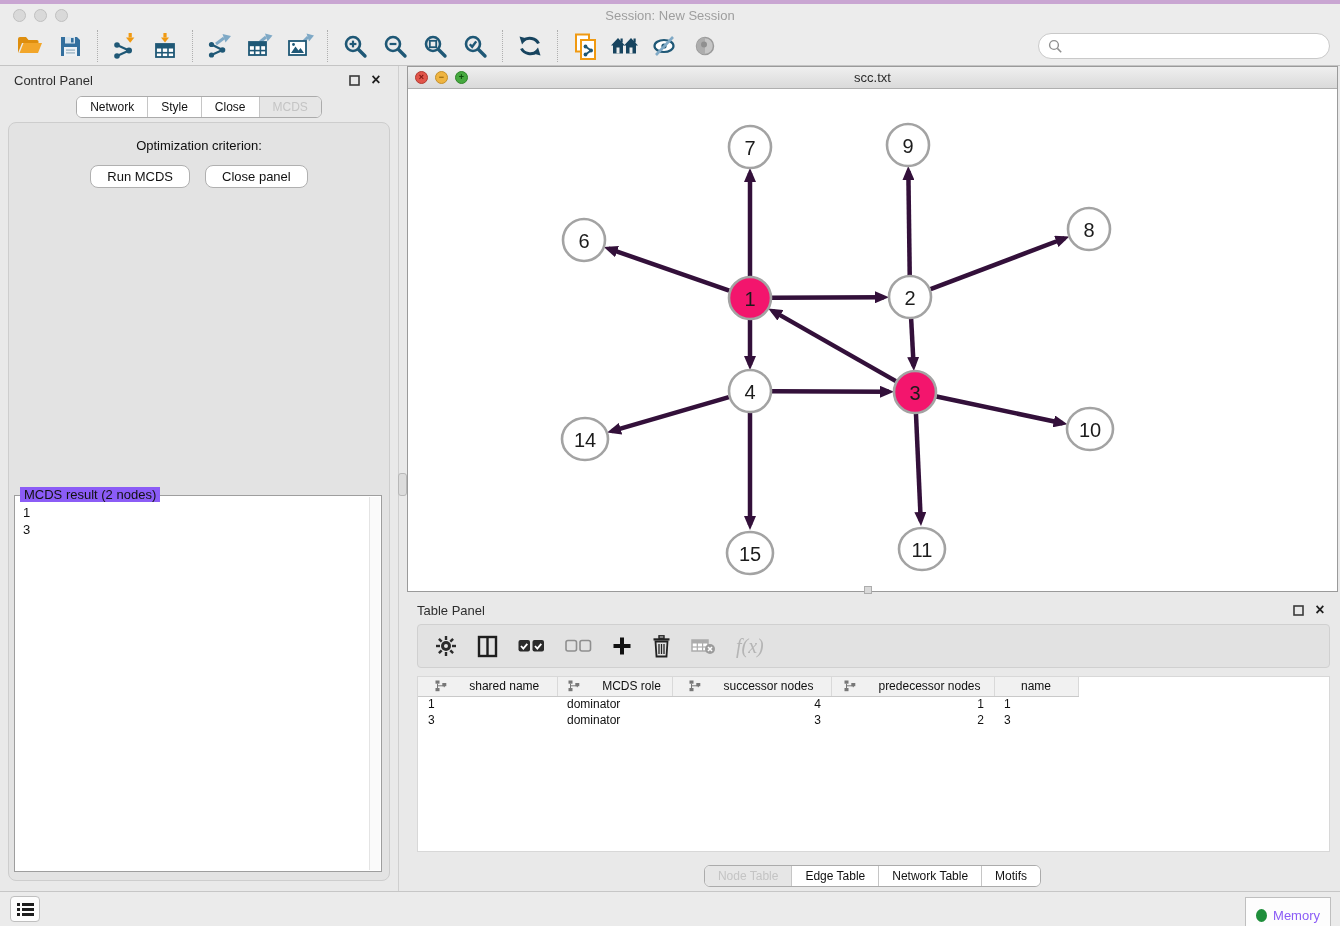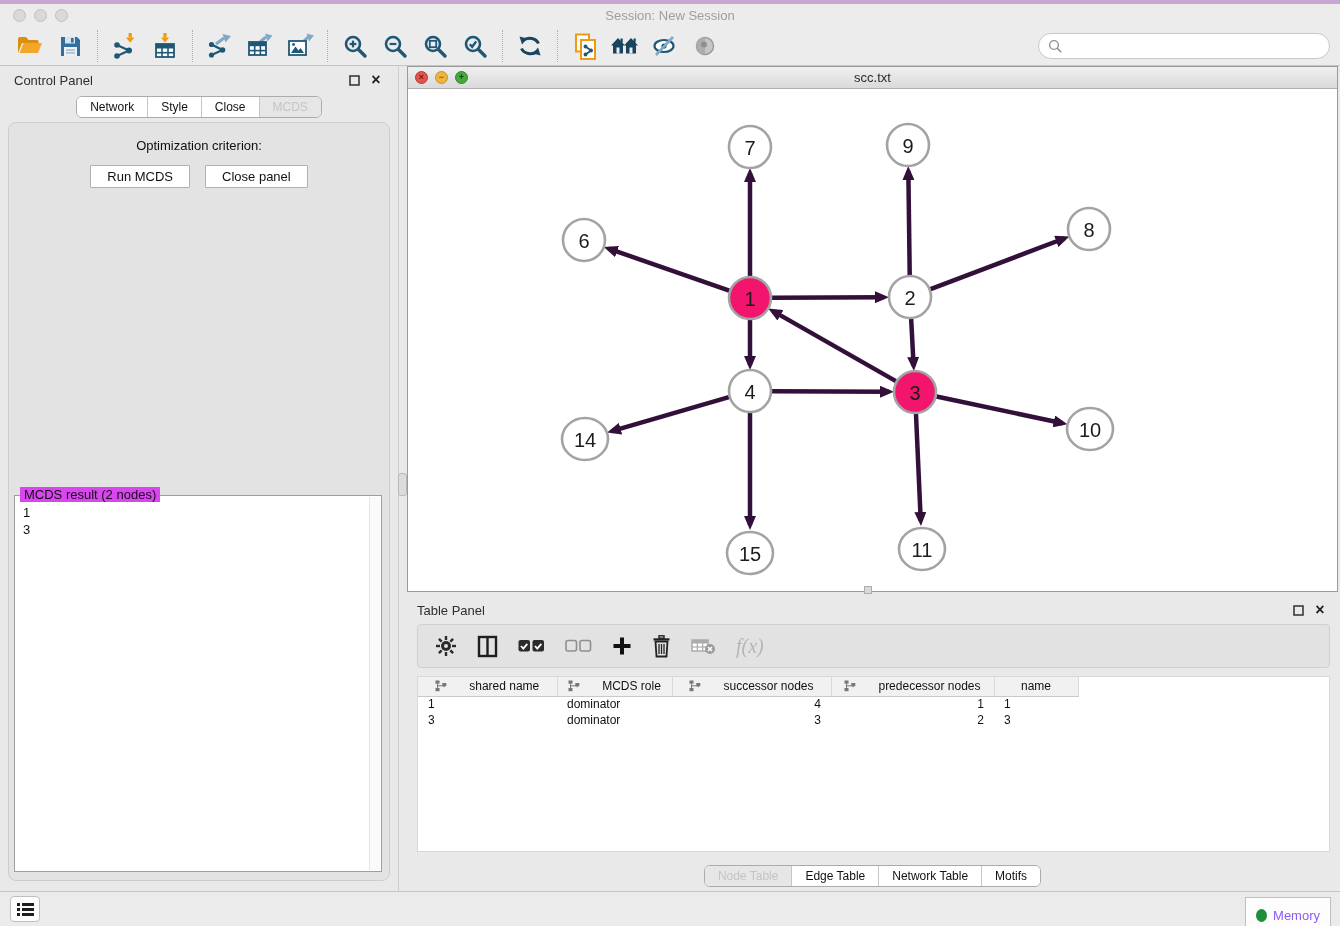--- a/index.html
+++ b/index.html
@@ -39,23 +39,23 @@
   .cp-tabs { position:absolute; top:30px; left:0; right:0; display:flex; justify-content:center; z-index:2; }
   .cp-body { position:absolute; top:56px; left:8px; right:8px; bottom:10px;
              background:#E3E3E3; border:1px solid #CDCDCD; border-radius:8px; }
   .opt-label { margin-top:15px; text-align:center; font-size:13px; color:#0E0E0E; }
   .dropdown { margin:9px auto 0; width:312px; height:24px; background:#fff; border:1px solid #B0B0B0;
               border-radius:5px; display:flex; align-items:center; padding:0 8px 0 14px; font-size:13px; color:#111; }
   .stepper { margin-left:auto; display:flex; flex-direction:column; gap:2px; }
   .tri-up { width:0; height:0; border-left:4px solid transparent; border-right:4px solid transparent; border-bottom:5px solid #555; }
   .tri-dn { width:0; height:0; border-left:4px solid transparent; border-right:4px solid transparent; border-top:5px solid #555; }
   .btn-row { display:flex; justify-content:center; gap:15px; margin-top:12px; }
-  .btn { padding:3px 16px; font-size:13px; background:#fff; border:1px solid #B0B0B0; border-radius:1px; color:#111; }
+  .btn { padding:3px 16px; font-size:13px; background:#fff; border:1px solid #B0B0B0; border-radius:8px; color:#111; }
   .fieldset { position:absolute; left:5px; right:7px; top:372px; bottom:8px; border:1px solid #9E9E9E; background:#FFFFFF; }
-  .legend { position:absolute; top:-9px; left:5px; background:#d946ef; padding:0 4px; font-size:13px; color:#111; }
+  .legend { position:absolute; top:-9px; left:5px; background:#8b5cf6; padding:0 4px; font-size:13px; color:#111; }
   .result-items { padding:8px 0 0 8px; font-size:13px; line-height:17px; color:#111; }
   .result-scroll { position:absolute; top:1px; right:1px; width:11px; bottom:1px; background:#FAFAFA; border-left:1px solid #E4E4E4; }
 
   .split-handle { position:absolute; left:398px; top:473px; width:9px; height:23px;
                   background:#DCDCDC; border:1px solid #B8B8B8; border-radius:3px; z-index:4; }
 
   
   .net-window { position:absolute; left:407px; top:66px; width:931px; height:526px;
                 border:1px solid #9A9A9A; background:#fff; }
   .net-titlebar { height:22px; background:linear-gradient(#EFEFEF,#DADADA); border-bottom:1px solid #AFAFAF;

